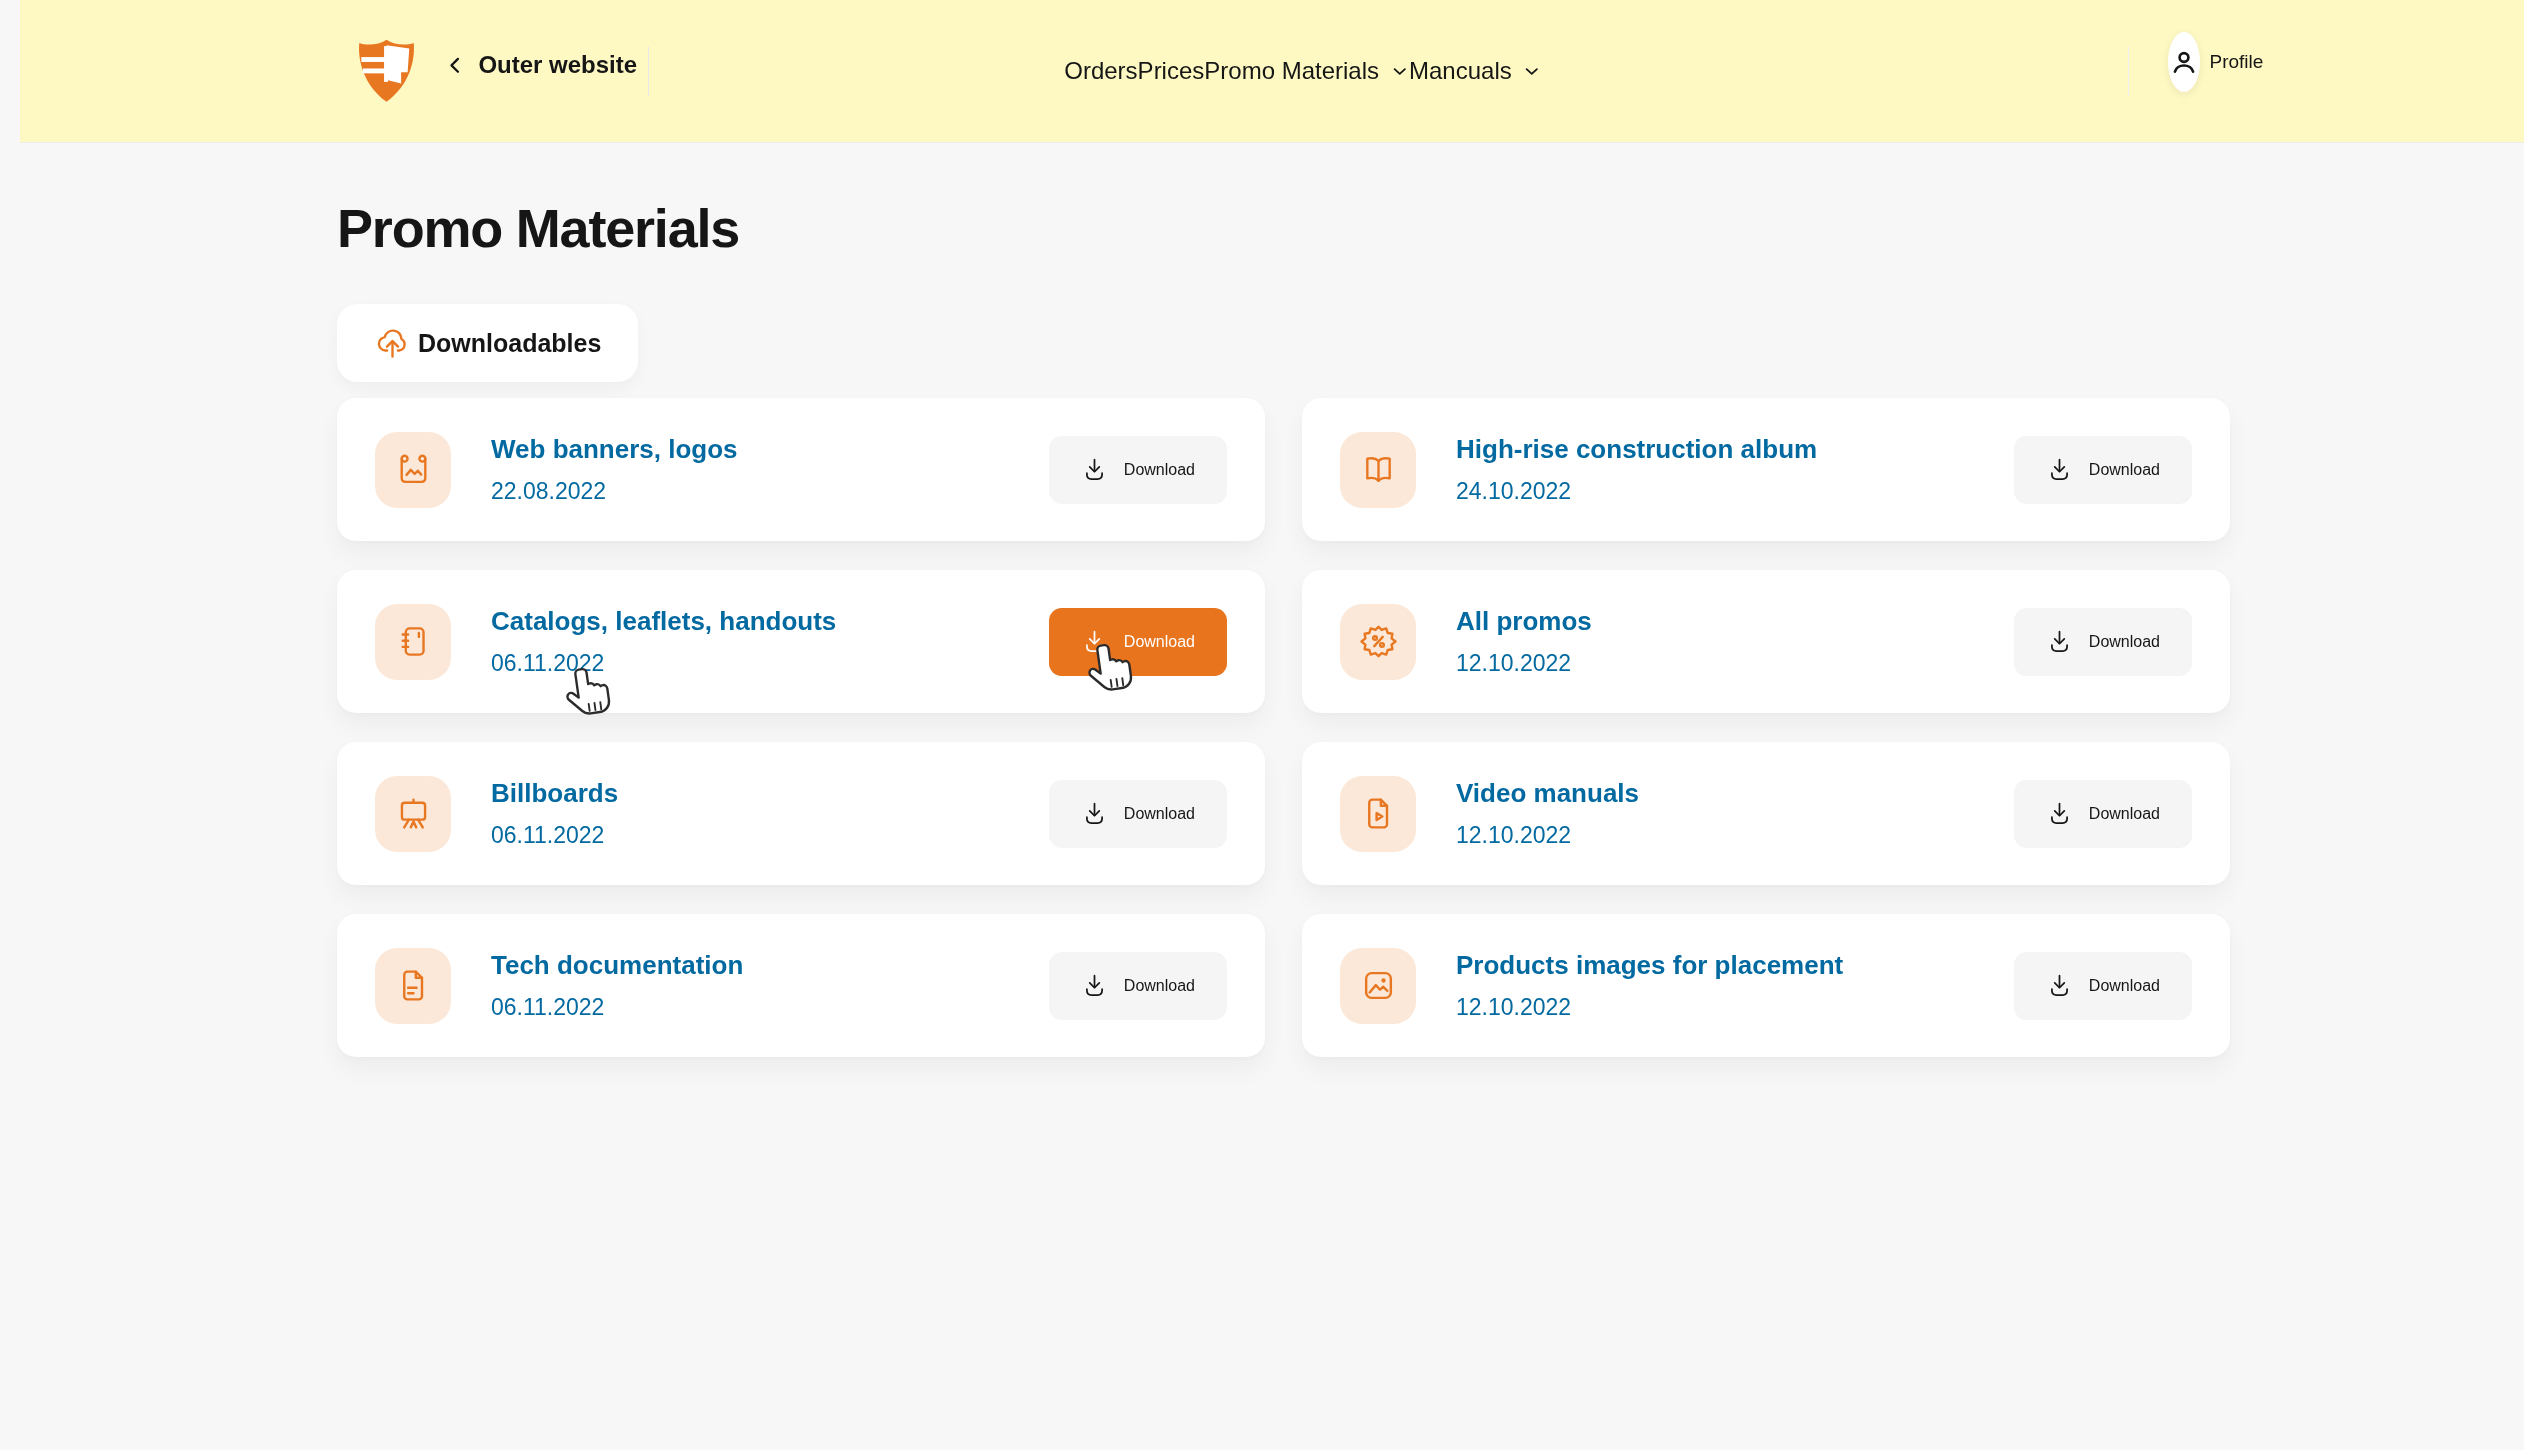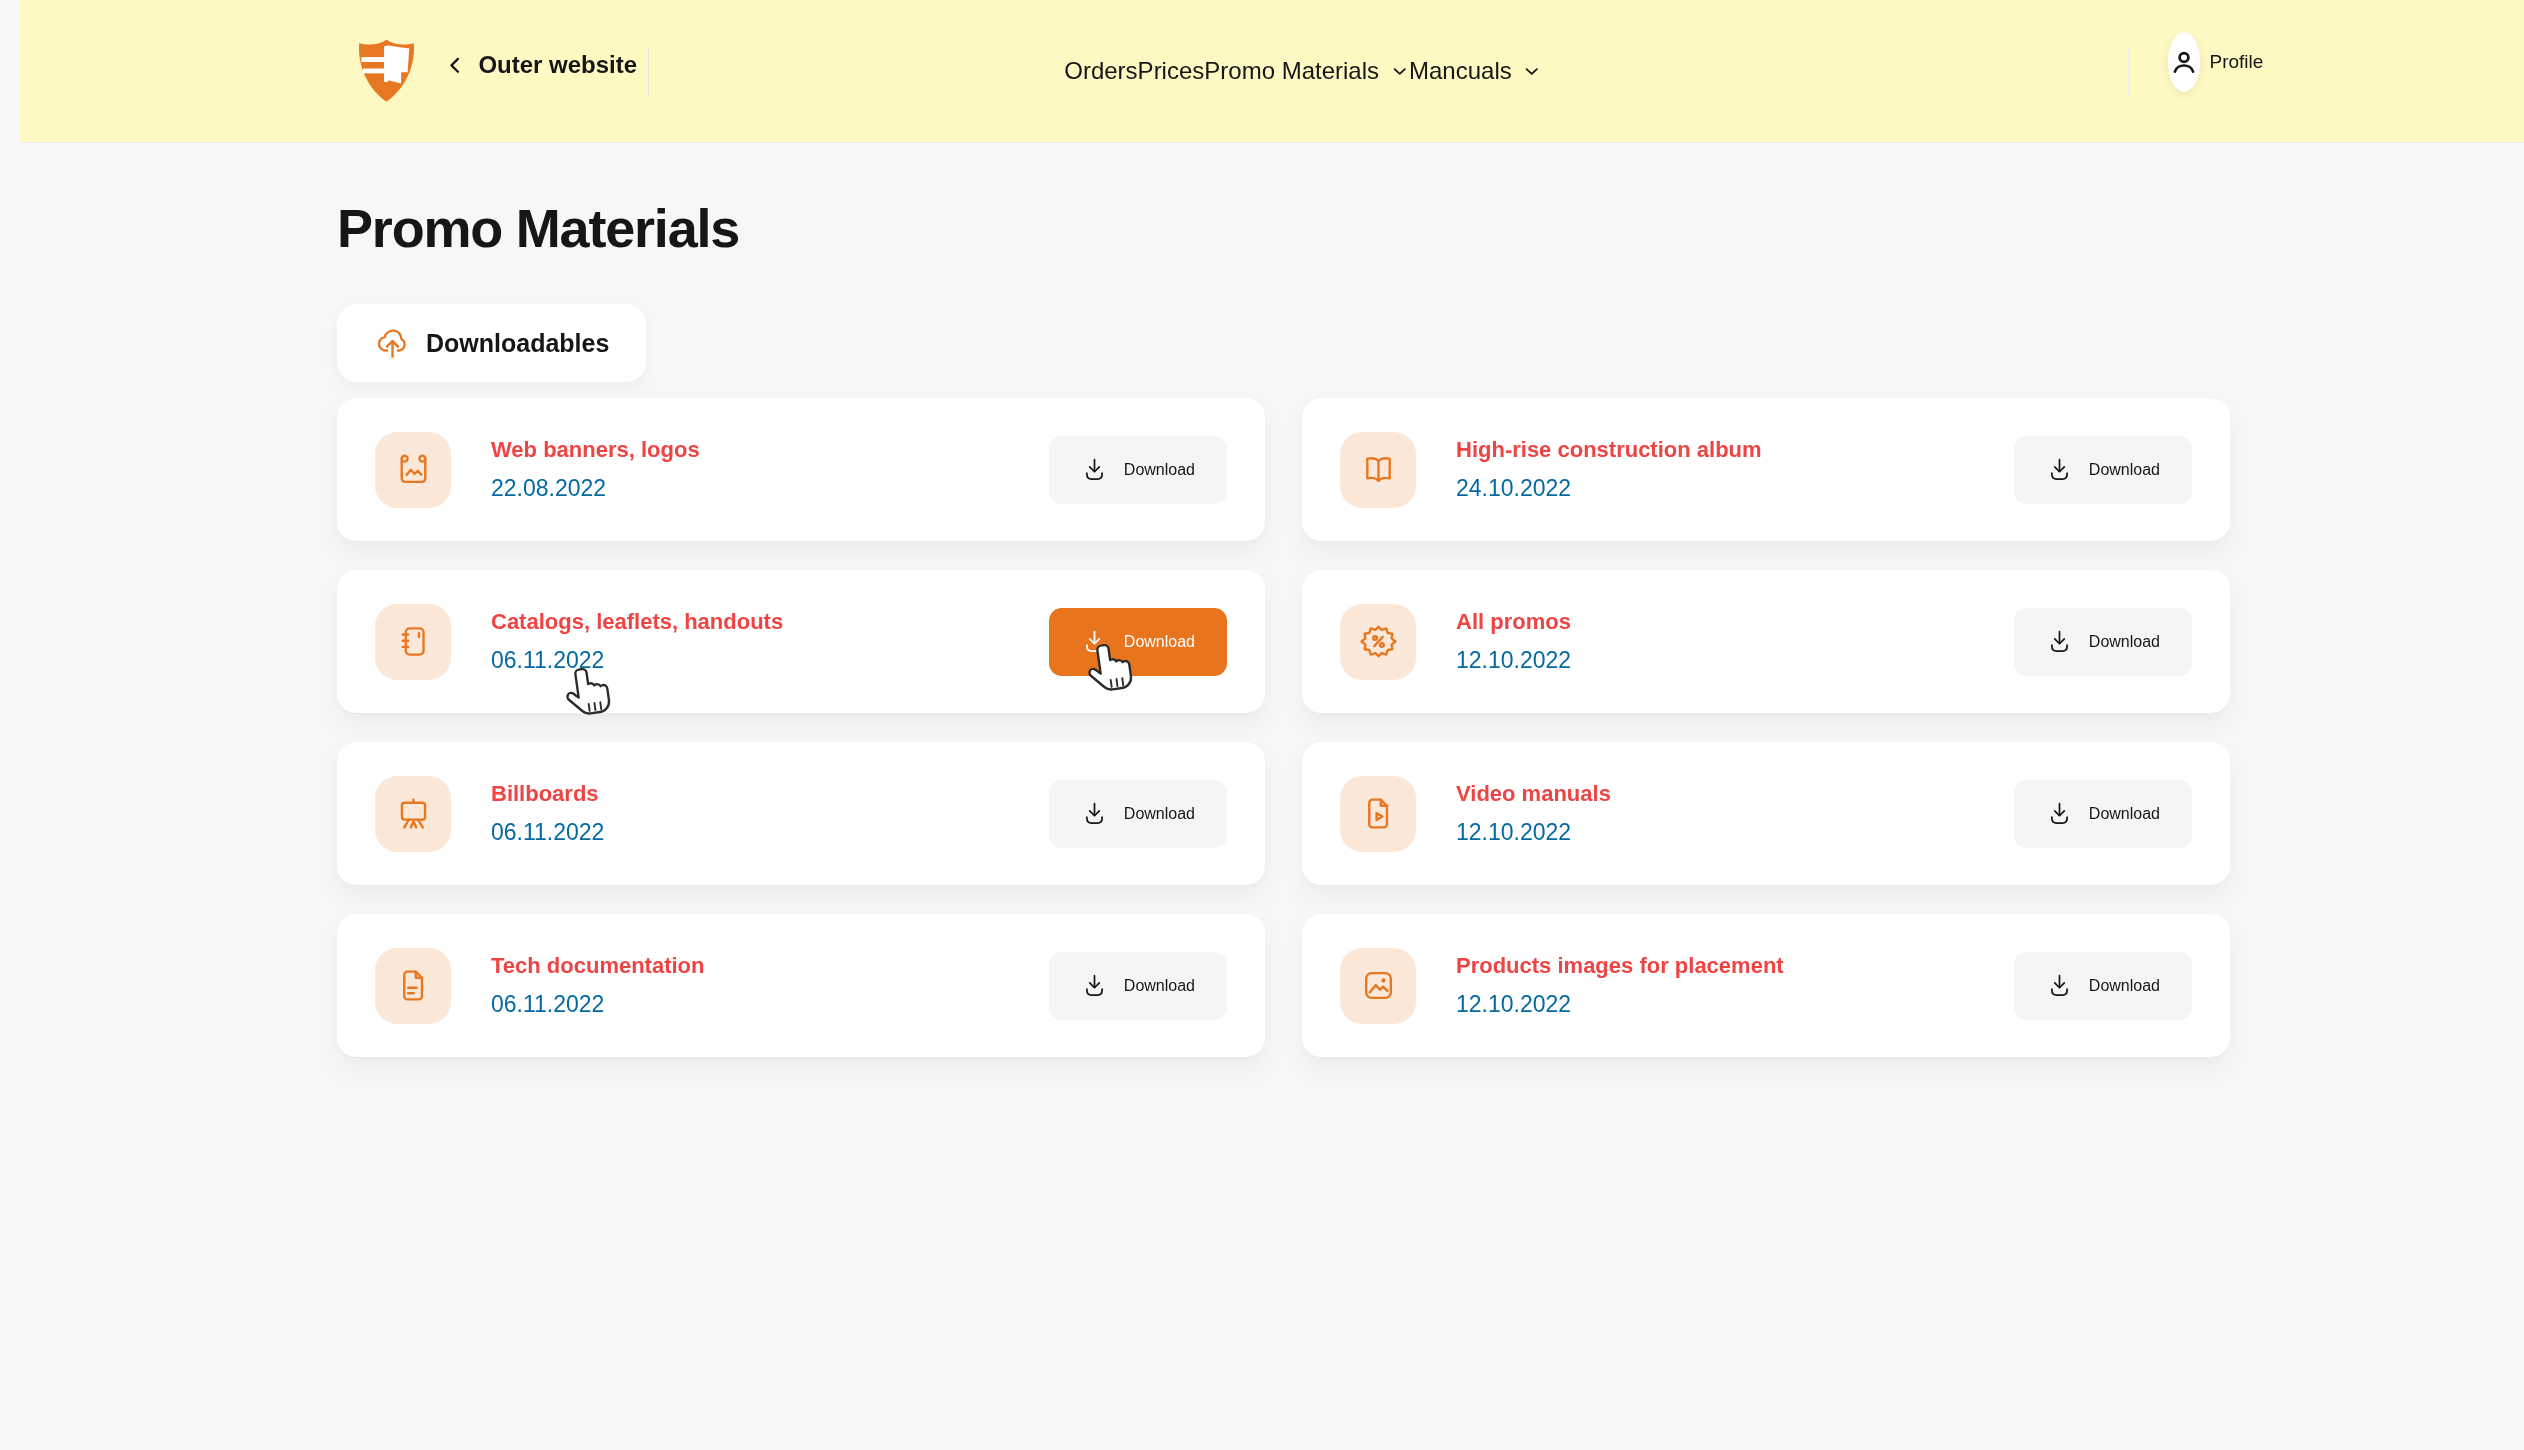--- a/index.html
+++ b/index.html
@@ -62,21 +62,21 @@
   .page-title {
     position:absolute; left:337px; top:197px;
     font-size:54px; font-weight:800; letter-spacing:-1.2px; color:#161616;
   }
 
   .tabs {
     position:absolute; left:337px; top:304px;
     display:flex; align-items:center;
   }
   .tab {
-    display:flex; align-items:center; gap:15px;
+    display:flex; align-items:center; gap:7px;
     height:78px; padding:0 37px; border-radius:20.7px;
     font-size:25px; font-weight:500; color:#9B9B9B;
     background:transparent; border:none; font-family:inherit; cursor:pointer;
     white-space:nowrap;
   }
   .tab.active {
     background:#FFFFFF;
     box-shadow:0 6.4px 16px rgba(0,0,0,0.04);
     color:#161616; font-weight:700;
   }
@@ -99,21 +99,21 @@
     cursor:pointer;
   }
   .icon-tile {
     width:76px; height:76px; border-radius:22px;
     background:#FCE8D8;
     display:flex; align-items:center; justify-content:center;
     flex:0 0 auto;
     margin-right:40px;
   }
   .card-text { display:flex; flex-direction:column; gap:12.7px; }
-  .card-title { font-size:22px; font-weight:600; color:#ef4444; }
+  .card-title { font-size:26px; font-weight:600; color:#0369a1; }
   .card-date  { font-size:23px; color:#0369a1; }
   .dl-btn {
     margin-left:auto;
     height:68px; padding:0 32px;
     border-radius:12.7px; border:none;
     background:#F5F5F5;
     display:flex; align-items:center; gap:16px;
     font-size:16px; font-weight:500; color:#161616;
     font-family:inherit; cursor:pointer;
     white-space:nowrap;

